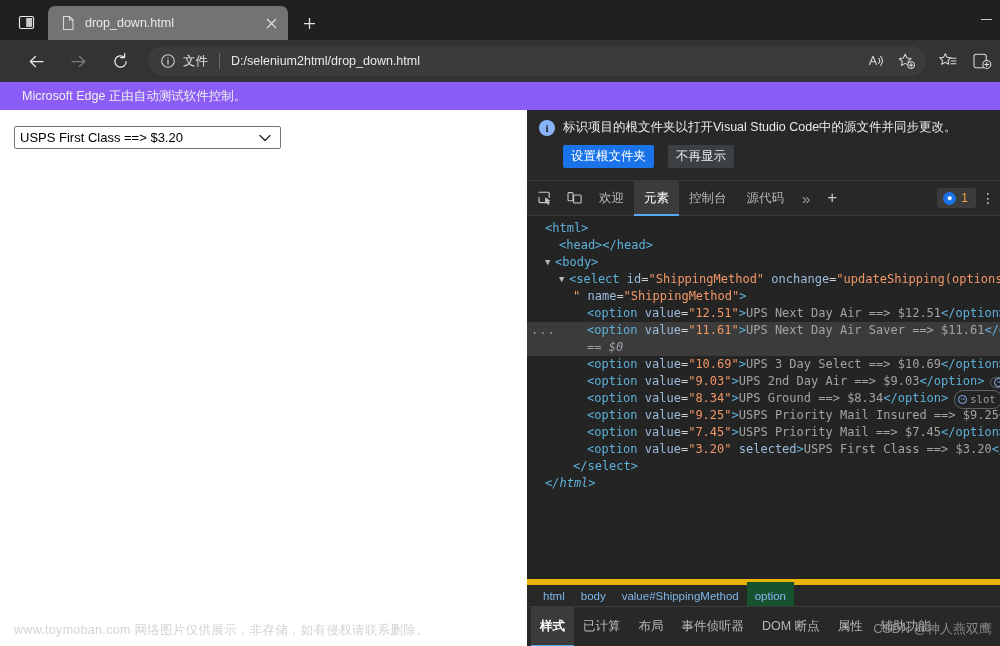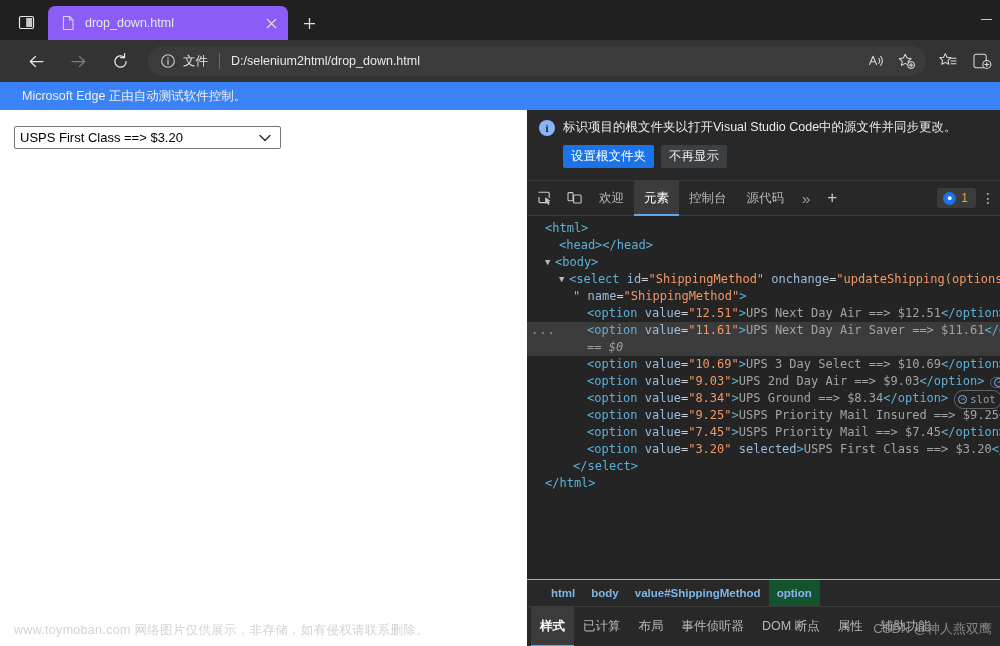--- a/index.html
+++ b/index.html
@@ -28,21 +28,21 @@
   .tab-actions-btn {
     width: 40px; height: 32px; margin: 0 2px 2px 6px;
     display: flex; align-items: center; justify-content: center;
     border-radius: 4px;
   }
   .tab-actions-btn svg { display: block; }
 
   .tab {
     position: relative;
     height: 34px; min-width: 240px; max-width: 252px;
-    background: #8b5cf6;
+    background: #737373;
     border-radius: 7px 7px 0 0;
     display: flex; align-items: center;
     padding: 0 6px 0 12px;
     margin-bottom: 0;
   }
   .tab-favicon { width: 16px; height: 16px; flex: 0 0 16px; margin-right: 9px; }
   .tab-title {
     flex: 1 1 auto;
     color: #e8e8e8; font-size: 12.5px;
     white-space: nowrap; overflow: hidden; text-overflow: ellipsis;
@@ -102,21 +102,21 @@
   .tb-right { display: flex; align-items: center; padding-right: 0px; }
   .tb-icon-btn {
     width: 32px; height: 32px;
     display: flex; align-items: center; justify-content: center;
     border-radius: 4px; margin-right: 2px;
   }
 
   
   .automation-bar {
     position: absolute; top: 82px; left: 0; width: 1000px; height: 28px;
-    background: #3b82f6;
+    background: #8b5cf6;
     display: flex; align-items: center;
     padding-left: 22px;
   }
   .automation-text { color: #f0f0f0; font-size: 12.5px; }
 
   
   .page-area {
     position: absolute; top: 110px; left: 0;
     width: 527px; height: 536px;
     background: #ffffff;
@@ -170,21 +170,21 @@
     width: 16px; height: 16px; flex: 0 0 16px;
     margin: 1px 8px 0 4px;
     border-radius: 50%;
     background: #8ab4f8;
     color: #1f1f1f;
     font-size: 11px; font-weight: bold;
     display: flex; align-items: center; justify-content: center;
     font-family: "Liberation Serif", serif;
   }
   .dt-info-text { color: #e8eaed; font-size: 12.5px; line-height: 16px; }
-  .dt-infobar-buttons { display: flex; gap: 7px; margin: 9px 0 0 28px; }
+  .dt-infobar-buttons { display: flex; gap: 14px; margin: 9px 0 0 28px; }
   .dt-btn-primary {
     background: #1a73e8; color: #ffffff;
     font-size: 12.5px; padding: 3px 8px; border-radius: 2px;
     white-space: nowrap;
   }
   .dt-btn-secondary {
     background: #3c4043; color: #e8eaed;
     font-size: 12.5px; padding: 3px 8px; border-radius: 2px;
     white-space: nowrap;
   }
@@ -281,25 +281,24 @@
     border: 1px solid #8ab4f8; color: #8ab4f8;
     font-size: 7px; line-height: 7px;
     display: flex; align-items: center; justify-content: center;
   }
 
   
   .dt-breadcrumb {
     position: absolute; left: 0; bottom: 40px;
     width: 473px; height: 27px;
     background: #282828;
-    border-top: 1px solid #eab308;
-    display: flex; align-items: center;
-    padding-left: 16px;
+    border-top: 6px solid #eab308;
+    display: flex; align-items: center;
+    padding-left: 8px;
     font-size: 11.5px;
-    font-weight: bold;
   }
   .crumb {
     color: #7eb6e8; padding: 0 8px; height: 27px;
     display: flex; align-items: center; white-space: nowrap;
   }
   .crumb.active { background: #14532d; color: #8ab4f8; }
 
   
   .dt-sidebar-tabs {
     position: absolute; left: 0; bottom: 0;
@@ -516,21 +515,21 @@
             <span class="sb-circle">→</span>
           </span></div>
         <div class="tree-row" style="padding-left: 60px;"><span class="tk-tag">&lt;option</span><span class="tk-plain"> </span><span class="tk-attr">value</span><span class="tk-plain">=</span><span class="tk-val">"8.34"</span><span class="tk-tag">&gt;</span><span class="tk-text">UPS Ground ==&gt; $8.34</span><span class="tk-tag">&lt;/option&gt;</span><span class="slot-badge">
             <span class="sb-circle">→</span>
             <span>slot</span>
           </span></div>
         <div class="tree-row" style="padding-left: 60px;"><span class="tk-tag">&lt;option</span><span class="tk-plain"> </span><span class="tk-attr">value</span><span class="tk-plain">=</span><span class="tk-val">"9.25"</span><span class="tk-tag">&gt;</span><span class="tk-text">USPS Priority Mail Insured ==&gt; $9.25</span><span class="tk-tag">&lt;</span></div>
         <div class="tree-row" style="padding-left: 60px;"><span class="tk-tag">&lt;option</span><span class="tk-plain"> </span><span class="tk-attr">value</span><span class="tk-plain">=</span><span class="tk-val">"7.45"</span><span class="tk-tag">&gt;</span><span class="tk-text">USPS Priority Mail ==&gt; $7.45</span><span class="tk-tag">&lt;/option&gt;</span></div>
         <div class="tree-row" style="padding-left: 60px;"><span class="tk-tag">&lt;option</span><span class="tk-plain"> </span><span class="tk-attr">value</span><span class="tk-plain">=</span><span class="tk-val">"3.20"</span><span class="tk-plain"> </span><span class="tk-attr">selected</span><span class="tk-tag">&gt;</span><span class="tk-text">USPS First Class ==&gt; $3.20</span><span class="tk-tag">&lt;/</span></div>
         <div class="tree-row" style="padding-left: 46px;"><span class="tk-tag">&lt;/select&gt;</span></div>
-        <div class="tree-row" style=""><span class="tk-tag">&lt;/html&gt;</span></div>
+        <div class="tree-row" style=" font-style: italic;"><span class="tk-tag">&lt;/html&gt;</span></div>
       </div>
 
     <div class="dt-breadcrumb" id="breadcrumb">
         <span class="crumb">html</span>
         <span class="crumb">body</span>
         <span class="crumb">value#ShippingMethod</span>
         <span class="crumb active">option</span>
       </div>
 
     <div class="dt-sidebar-tabs" id="sidebar-tabs">

